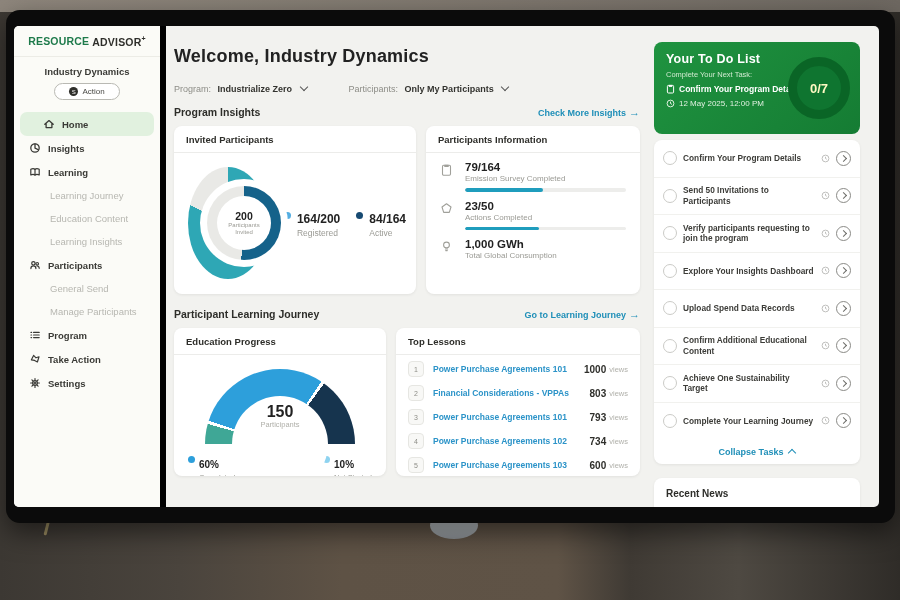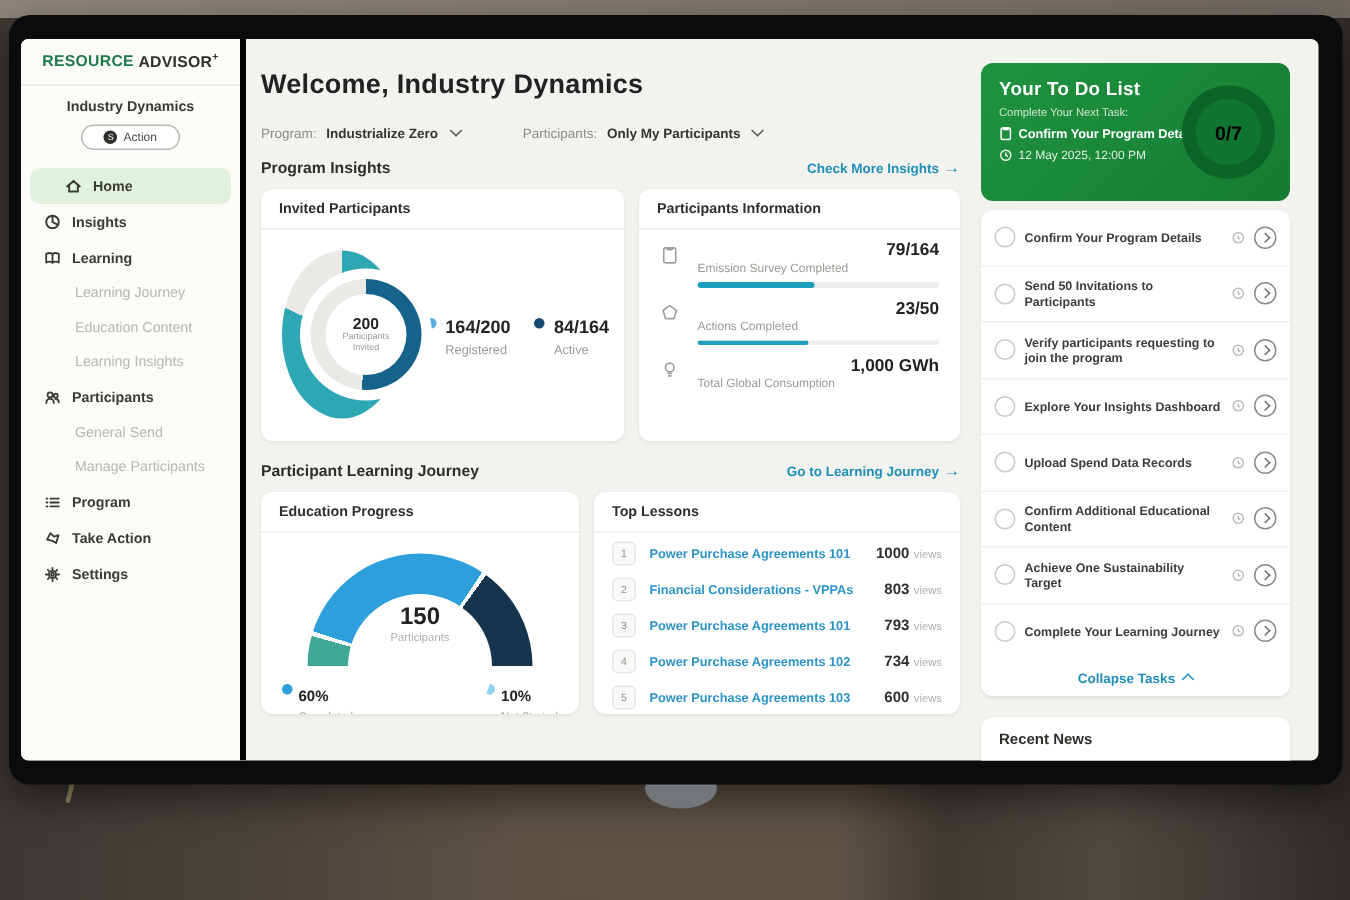--- a/index.html
+++ b/index.html
@@ -11,21 +11,21 @@
   .twig{position:absolute;left:50px;top:482px;width:3px;height:54px;background:#b3a26d;
     transform:rotate(14deg);border-radius:2px;opacity:.8;}
   .stand{position:absolute;left:430px;top:512px;width:48px;height:27px;border-radius:50%;
     background:linear-gradient(180deg,#eef1f3,#b9bfc2 45%,#878c90);z-index:1;}
   .monitor{position:absolute;left:6px;top:10px;width:889px;height:513px;background:#0b0b0b;
     border-radius:14px;box-shadow:0 10px 26px rgba(0,0,0,.5);z-index:2;}
   .screen{position:absolute;left:8px;top:16px;width:865px;height:481px;background:#f2f2ef;
     border-radius:5px;overflow:hidden;color:#333;}
 
   
-  .sidebar{position:absolute;left:0;top:0;width:146px;height:100%;background:#fbfbf7;border-right:4px solid #000000;}
+  .sidebar{position:absolute;left:0;top:0;width:146px;height:100%;background:#fbfbf7;border-right:6px solid #000000;}
   .logo{height:30px;display:flex;align-items:center;justify-content:center;border-bottom:1px solid #ececе6;
     border-bottom:1px solid #ececE6;font-weight:bold;font-size:10.5px;letter-spacing:.2px;}
   .logo .g{color:#1e7a4b;} .logo .d{color:#2f2f2b;margin-left:3px;} .logo sup{font-size:7px;}
   .org{margin-top:9px;text-align:center;font-size:9.5px;font-weight:bold;color:#3a3a36;}
   .pill{margin:6px auto 0;width:64px;height:15px;border:1px solid #b9b9b3;border-radius:9px;
     display:flex;align-items:center;justify-content:center;gap:4px;font-size:8px;color:#4a4a46;background:#fff;}
   .pill .dot{width:9px;height:9px;border-radius:50%;background:#2e2e2a;color:#fff;font-size:6px;
     display:flex;align-items:center;justify-content:center;}
   .nav{margin-top:12px;display:flex;flex-direction:column;}
   .nav-item{height:24px;margin:0 6px;display:flex;align-items:center;gap:7px;padding-left:9px;
@@ -65,21 +65,21 @@
   .leg-item{display:flex;gap:6px;}
   .leg-dot{width:7px;height:7px;border-radius:50%;margin-top:3px;flex-shrink:0;}
   .leg-val{font-size:12px;font-weight:bold;color:#222;}
   .leg-lab{font-size:8.5px;color:#9a9a94;margin-top:1px;}
 
   
   .c-info{flex:1;height:100%;}
   .info-row{display:flex;gap:9px;padding:8px 14px 0 14px;}
   .info-ic{width:16px;padding-top:2px;color:#a0a09a;}
   .info-col{flex:1;}
-  .info-val{font-size:11.5px;font-weight:bold;color:#222;text-align:right;}
+  .info-val{font-size:11.5px;font-weight:bold;color:#222;}
   .info-lab{font-size:8px;color:#9a9a94;margin-top:1px;}
   .bar{margin-top:5px;height:3.5px;border-radius:2px;background:#ededeb;overflow:hidden;}
   .bar-fill{height:100%;border-radius:2px;background:#1f9dbd;}
 
   
   .c-edu{width:212px;height:100%;}
   .gauge-wrap{position:relative;width:150px;height:75px;margin:14px auto 0;}
   .gauge{position:absolute;left:0;top:0;width:150px;height:150px;border-radius:50%;}
   .gauge-hole{position:absolute;left:27px;top:27px;width:96px;height:96px;border-radius:50%;background:#fff;}
   .gauge-txt{position:absolute;left:0;top:34px;width:150px;text-align:center;line-height:1.1;}
@@ -103,21 +103,21 @@
   
   .todo{position:absolute;left:640px;top:0;width:206px;height:100%;}
   .todo-head{position:absolute;left:0;top:16px;width:100%;height:92px;border-radius:8px;
     background:linear-gradient(135deg,#1f9340,#157c33);color:#fff;padding:10px 12px;box-sizing:border-box;}
   .todo-title{font-size:12.5px;font-weight:bold;letter-spacing:.2px;}
   .todo-sub{font-size:7.5px;color:#cfe9cf;margin-top:4px;}
   .todo-next{font-size:8.5px;font-weight:bold;margin-top:5px;display:flex;align-items:center;gap:4px;}
   .todo-due{font-size:8px;color:#dff0df;margin-top:5px;display:flex;align-items:center;gap:4px;}
   .ring{position:absolute;right:10px;top:15px;width:62px;height:62px;border-radius:50%;
     border:9px solid #0a6526;background:#0f7530;box-sizing:border-box;
-    display:flex;align-items:center;justify-content:center;font-size:13px;font-weight:bold;color:#000000;}
+    display:flex;align-items:center;justify-content:center;font-size:13px;font-weight:bold;color:#fef9c3;}
   .tasks{position:absolute;left:0;top:114px;width:100%;background:#fff;border-radius:8px;
     box-shadow:0 1px 3px rgba(0,0,0,.07);}
   .task{display:flex;align-items:center;min-height:32.5px;padding:2px 9px;border-bottom:1px solid #f1f1ee;gap:6px;}
   .tk-check{width:12px;height:12px;border:1.5px solid #cbcbc7;border-radius:50%;flex-shrink:0;background:#fff;cursor:pointer;}
   .tk-label{flex:1;font-size:8.3px;font-weight:bold;color:#3c3c38;line-height:1.25;}
   .tk-clock{flex-shrink:0;opacity:.55;}
   .tk-go{width:15px;height:15px;border:1.5px solid #8a8a86;border-radius:50%;flex-shrink:0;
     display:flex;align-items:center;justify-content:center;cursor:pointer;box-sizing:border-box;}
   .chev-r{display:inline-block;width:4px;height:4px;border-right:1.5px solid #6b6b67;border-top:1.5px solid #6b6b67;
     transform:rotate(45deg);margin-left:-1px;}

